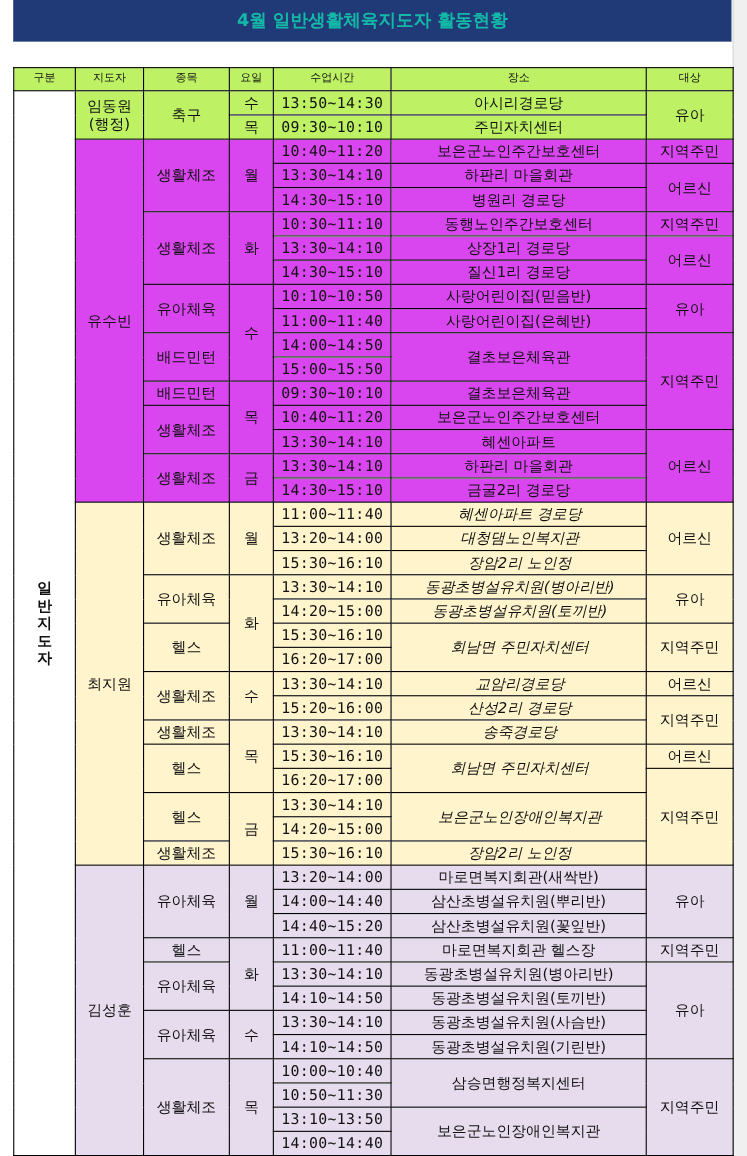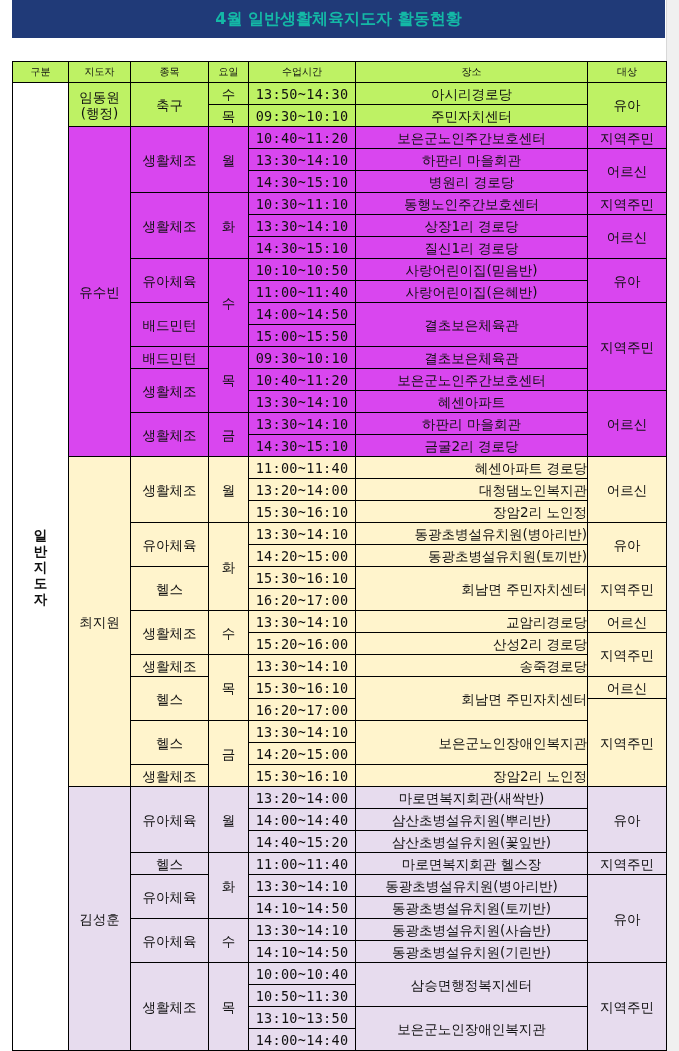--- a/index.html
+++ b/index.html
@@ -9,21 +9,21 @@
   .title-bar { position:absolute; left:12px; top:0; width:653px; height:38px; background:#203a78;
                color:#14b8a6; font-weight:bold; font-size:16px; display:flex; align-items:center; justify-content:center;
                letter-spacing:0px; }
   .sheet-gap { position:absolute; left:12px; top:38px; width:653px; height:23px; background:#ffffff; }
   table.sched { position:absolute; left:12px; top:61px; width:654px; border-collapse:collapse; table-layout:fixed; }
   table.sched td, table.sched th { border:1px solid #000; padding:0; font-size:13.5px; line-height:16px;
       text-align:center; vertical-align:middle; white-space:nowrap; overflow:hidden; color:#111; }
   table.sched th { height:20px; background:#bef264; font-weight:normal; font-size:10px; }
   table.sched td { height:21px; }
   td.time { font-family:"DejaVu Sans Mono", "Liberation Mono", monospace; font-size:13px; letter-spacing:0.3px; text-align:left; padding-left:4px; }
-  td.place.left { text-align:right; padding-left:2px; }
+  td.place.left { text-align:center; padding-left:2px;font-style:italic; }
   td.gubun { background:#ffffff; font-size:30px; font-weight:bold; line-height:54px; white-space:normal; }
   .g-blue td.c { background:#bef264; }
   .g-peach td.c { background:#d946ef; }
   .g-yellow td.c { background:#fff4cc; }
   .g-lav td.c { background:#e7dcee; }
 </style>
 </head>
 <body>
 
 <div class="right-gutter"></div>

